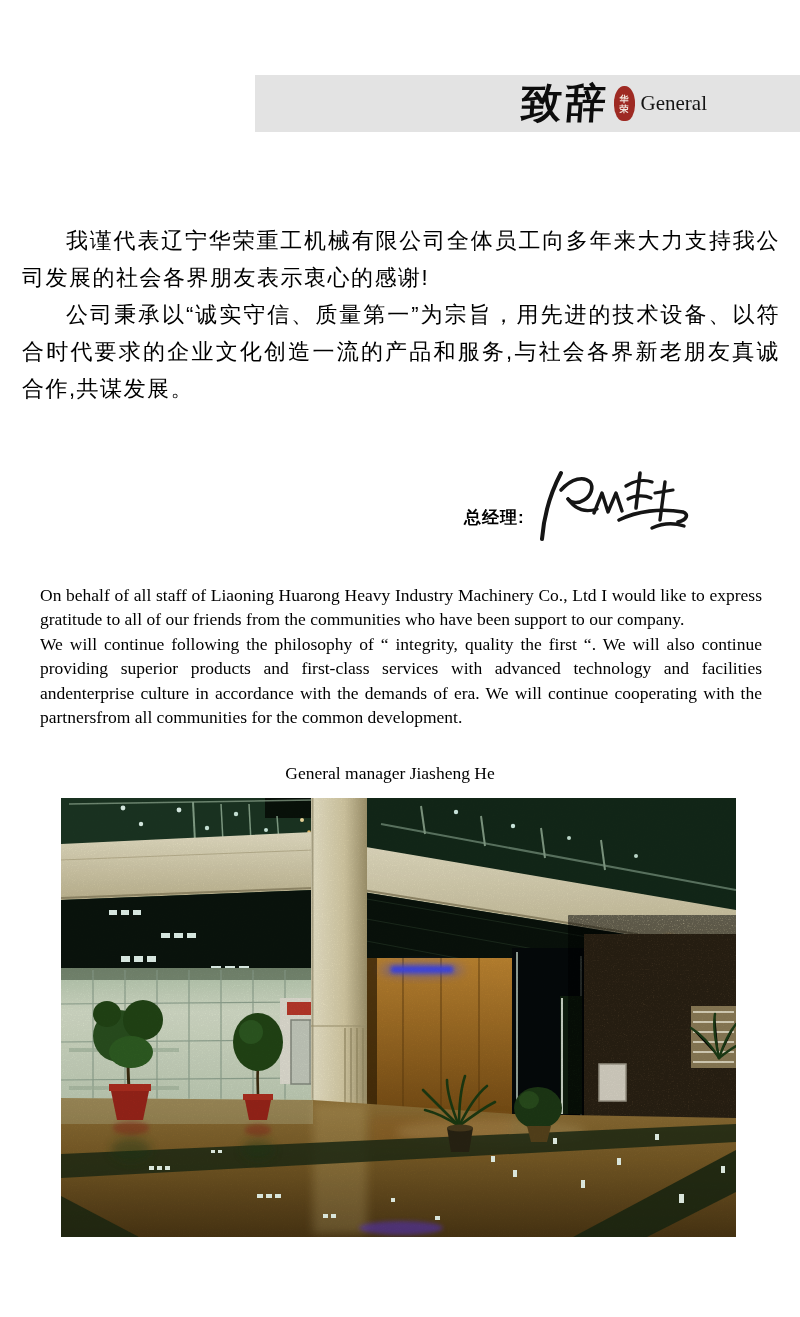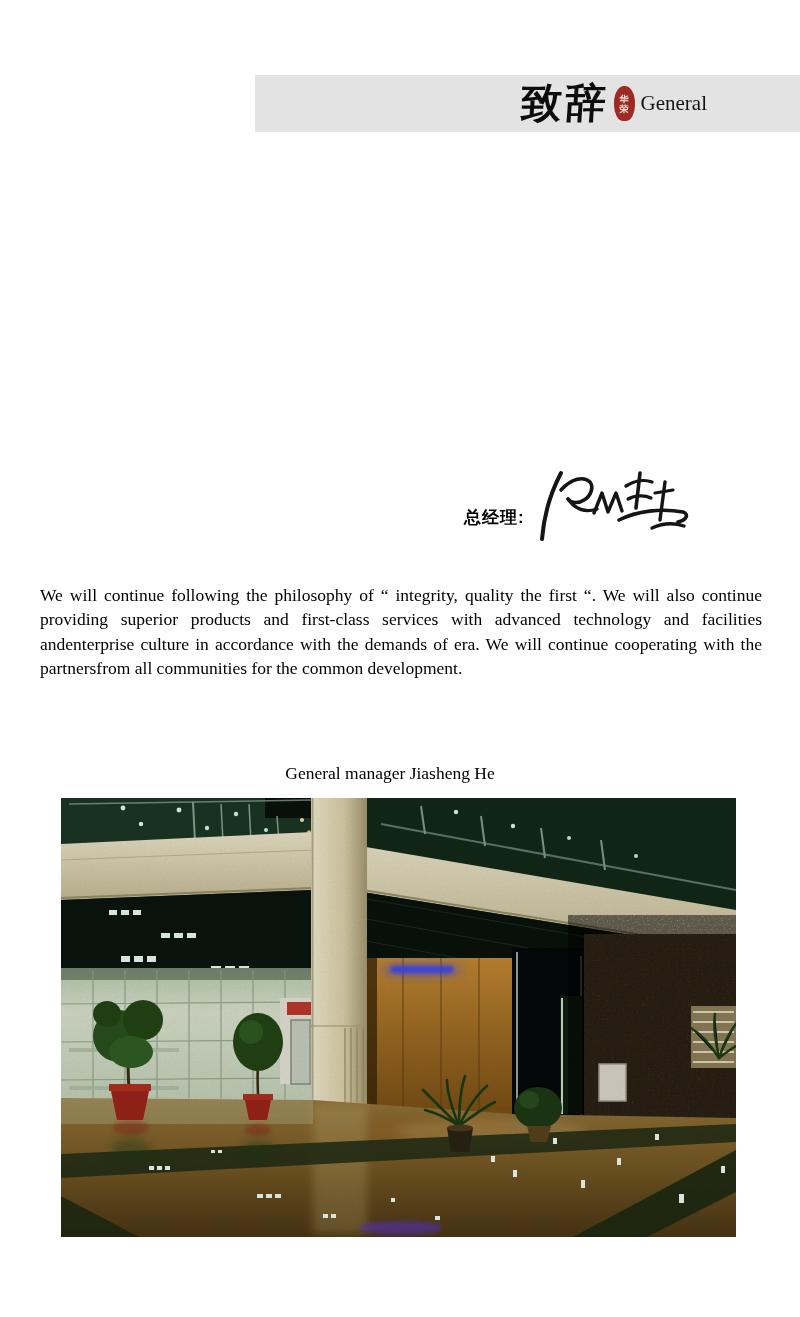--- a/index.html
+++ b/index.html
@@ -60,40 +60,43 @@
 <div class="header-bar">
   <span class="calligraphy">致辞</span>
   <span class="seal">
     <span>华</span>
     <span>荣</span>
   </span>
   <span class="speech-sub">General</span>
 </div>
 
 <div class="cn-block">
+  <p>我谨代表辽宁华荣重工机械有限公司全体员工向多年来大力支持我公司发展的社会各界朋友表示衷心的感谢!</p>
+  <p>公司秉承以“诚实守信、质量第一”为宗旨，用先进的技术设备、以符合时代要求的企业文化创造一流的产品和服务,与社会各界新老朋友真诚合作,共谋发展。</p>
 </div>
 
 <div class="sig-row">
   <span class="sig-label">总经理:</span>
   <svg class="sig-script" width="170" height="84" viewBox="0 0 170 84" fill="none" stroke="#151515" stroke-linecap="round" stroke-linejoin="round">
     <path d="M30,7 C20,26 13,48 11,73" stroke-width="4"></path>
     <path d="M30,24 C41,12 53,10 59,16 C63,21 60,30 53,34 C47,38 40,37 37,33" stroke-width="3.6"></path>
     <path d="M37,33 C44,43 54,47 66,43" stroke-width="3.2"></path>
     <path d="M63,47 L71,27 L77,46 L85,27 L91,45" stroke-width="3.4"></path>
     <path d="M109,7 L105,42" stroke-width="3.6"></path>
     <path d="M95,20 C103,15 113,13 121,16" stroke-width="3.4"></path>
     <path d="M97,33 C104,29 114,29 120,32" stroke-width="3.2"></path>
     <path d="M88,54 C106,45 130,42 152,46 C158,48 156,54 147,56" stroke-width="3.6"></path>
     <path d="M134,16 L129,54" stroke-width="3.4"></path>
     <path d="M124,27 L142,24" stroke-width="3.2"></path>
     <path d="M121,62 C132,57 144,57 153,60" stroke-width="3.4"></path>
   </svg>
 </div>
 
 <div class="en-block">
+  <p>On behalf of all staff of Liaoning Huarong Heavy Industry Machinery Co., Ltd I would like to express gratitude to all of our friends from the communities who have been support to our company.</p>
   <p>We will continue following the philosophy of “ integrity, quality the first “. We will also continue providing superior products and first-class services with advanced technology and facilities andenterprise culture in accordance with the demands of era. We will continue cooperating with the partnersfrom all communities for the common development.</p>
 </div>
 
 <div class="byline">General manager Jiasheng He</div>
 
 <div class="photo-frame">
 <svg width="675" height="439" viewBox="0 0 675 439" role="img" aria-label="Night interior view of the company office building lobby: cream stone columns and beams, dark louvered ceilings with recessed lights, glass partition walls, wooden panel wall, potted plants and polished brown granite floor">
   <defs>
     <linearGradient id="bgG" x1="0" y1="0" x2="0" y2="1">
       <stop offset="0" stop-color="#33523a"></stop>

